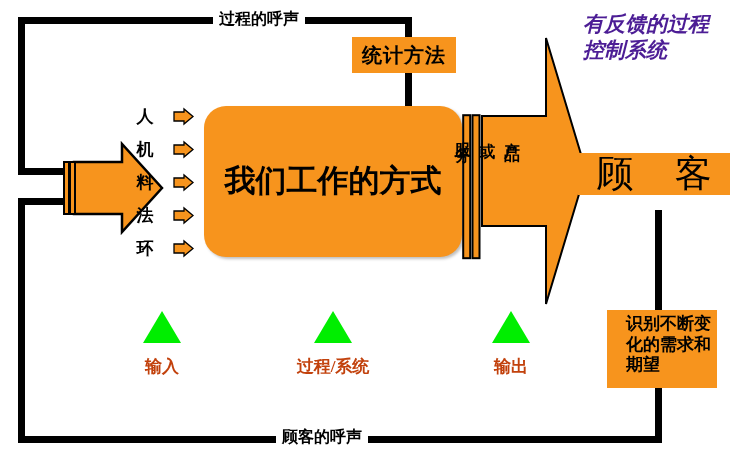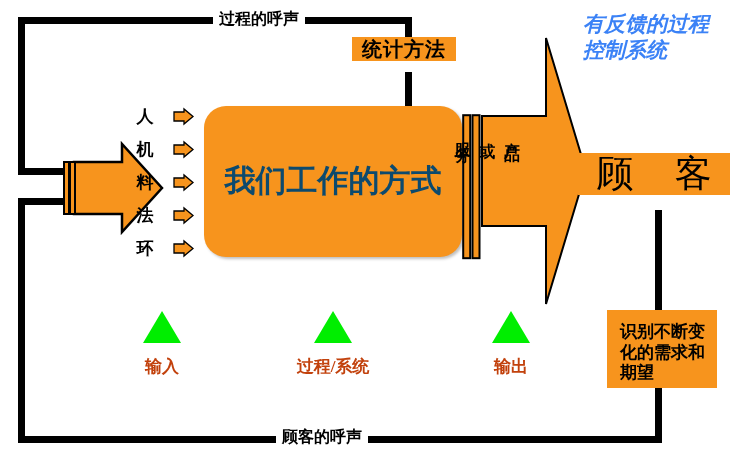--- a/index.html
+++ b/index.html
@@ -44,35 +44,35 @@
     font-size: 37px;
     letter-spacing: 16px;
     text-indent: 16px;
     font-weight: normal;
   }
   .obox-needs {
     font-size: 17px;
     line-height: 1.22;
     justify-content: flex-start;
     text-align: left;
-    padding: 12px 6px 4px 7px;
+    padding: 4px 6px 4px 7px;
     flex-direction: column;
-    align-items: center;
+    align-items: flex-end;
     font-weight: bold;
   }
 
   
   .process-box {
     background: #F7941D;
     border-radius: 22px;
     display: flex;
     flex-direction: column;
     align-items: center;
     justify-content: center;
-    color: #0c4a6e;
+    color: #000000;
     font-size: 31px;
     font-weight: bold;
     line-height: 1.18;
     box-shadow: 2px 2px 3px rgba(0,0,0,0.25);
     box-sizing: border-box;
   }
 
   
   .loop-label {
     background: #ffffff;
@@ -84,21 +84,21 @@
     text-align: center;
     line-height: 1.1;
   }
 
   
   .title {
     font-size: 21px;
     font-weight: bold;
     font-style: italic;
     line-height: 1.22;
-    color: #3b82f6;
+    color: #4c1d95;
     white-space: pre-line;
   }
 
   
   .factor-label {
     font-size: 17px;
     font-weight: bold;
     color: #000;
     text-align: center;
     width: 22px;
@@ -143,21 +143,21 @@
   <div class="abs line-h" style="left:18px; top:436px; width:644px; height:7px;"></div>
   <div class="abs line-v" style="left:18px; top:198px; width:7px; height:245px;"></div>
   <div class="abs line-h" style="left:18px; top:198px; width:48px; height:7px;"></div>
 
   <div class="abs loop-label" style="left:213px; top:10px;">过程的呼声</div>
   <div class="abs loop-label" style="left:276px; top:428px;">顾客的呼声</div>
 
   <div class="abs title" style="left:583px; top:12px; width:165px;">有反馈的过程
 控制系统</div>
 
-  <div class="abs obox obox-stat" style="left:352px; top:37px; width:104px; height:24px;">统计方法</div>
+  <div class="abs obox obox-stat" style="left:352px; top:37px; width:104px; height:36px;">统计方法</div>
 
   <div class="abs" style="left:56px; top:140px; width:110px; height:96px;">
     <svg width="110" height="96" viewBox="0 0 110 96">
       <polygon points="18,22 66,22 66,4 106,48 66,92 66,74 18,74" fill="#F7941D" stroke="#000000" stroke-width="2.5"></polygon>
       <rect x="8" y="22" width="5" height="52" fill="#F7941D" stroke="#000000" stroke-width="2"></rect>
       <rect x="14" y="22" width="5" height="52" fill="#F7941D" stroke="#000000" stroke-width="2"></rect>
     </svg>
   </div>
 
   <div class="abs" style="left:134px; top:100px; width:76px; height:170px;">

